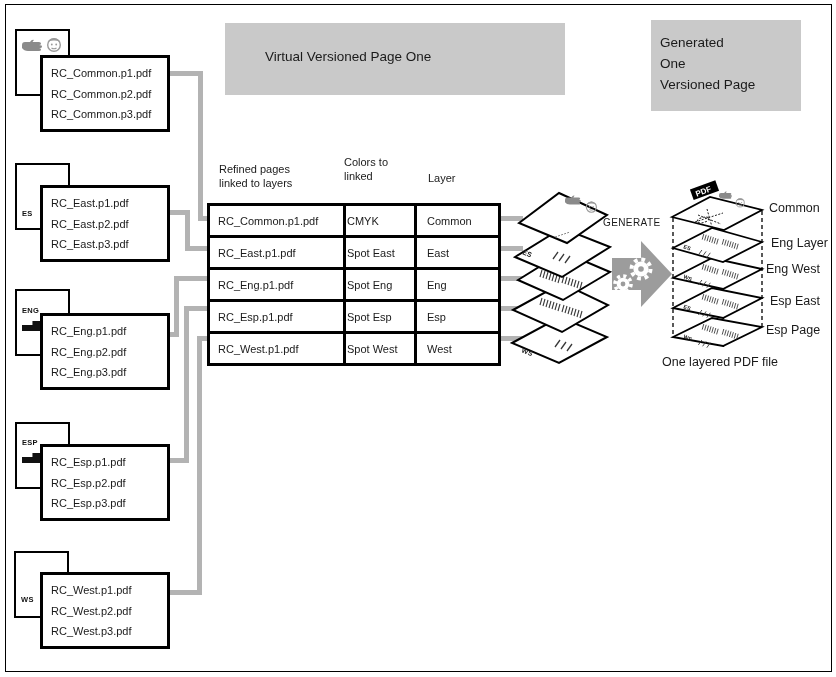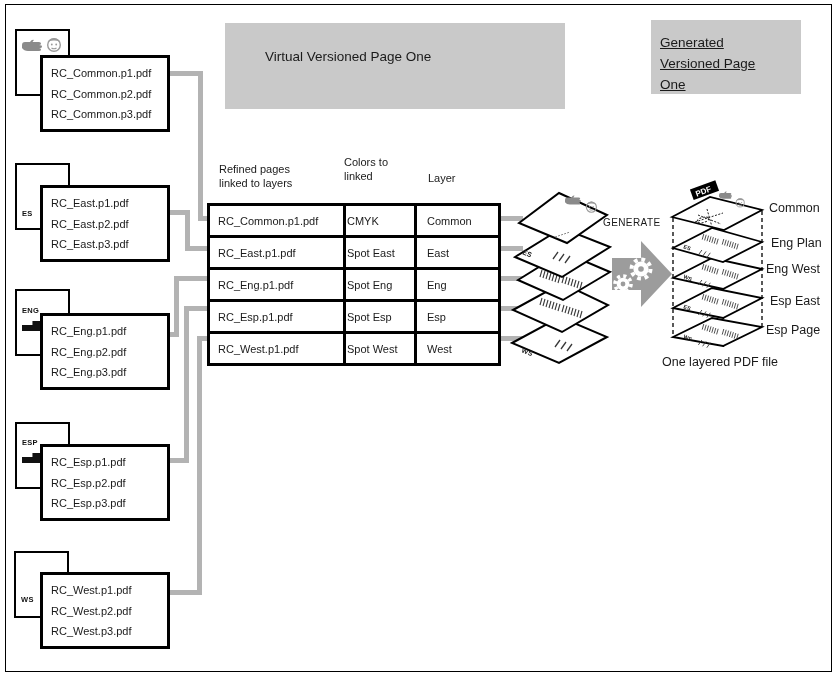--- a/index.html
+++ b/index.html
@@ -130,30 +130,30 @@
 
 <div class="abs page-icon" style="left:14px;top:551px;z-index:2">
   <span class="tab-label" style="left:5px;bottom:12px">WS</span>
 </div>
 <div class="abs files-box" style="left:40px;top:572px">
   <div class="file-line">RC_West.p1.pdf</div>
   <div class="file-line">RC_West.p2.pdf</div>
   <div class="file-line">RC_West.p3.pdf</div>
 </div>
 
-<div class="abs graybox" style="left:225px;top:23px;width:340px;height:86px;padding:0;box-sizing:border-box;">
+<div class="abs graybox" style="left:225px;top:23px;width:340px;height:72px;padding:0;box-sizing:border-box;">
   <div style="padding:23px 0 0 40px;">
     <div>Virtual Versioned Page One</div>
   </div>
 </div>
-<div class="abs graybox" style="left:651px;top:20px;width:150px;height:74px;box-sizing:border-box;text-decoration:underline;">
+<div class="abs graybox" style="left:651px;top:20px;width:150px;height:91px;box-sizing:border-box;">
   <div style="padding:12px 0 0 9px;">
     <div>Generated</div>
+    <div>One</div>
     <div>Versioned Page</div>
-    <div>One</div>
   </div>
 </div>
 
 <div class="abs th" style="left:219px;top:163px">
   <div>Refined pages</div>
   <div>linked to layers</div>
 </div>
 <div class="abs th" style="left:344px;top:156px">
   <div>Colors to</div>
   <div>linked</div>
@@ -262,17 +262,17 @@
   </g>
   <use href="#hand" transform="translate(224,11) scale(0.65)"></use>
   <use href="#face" transform="translate(240,17) scale(0.65)"></use>
   <g stroke="#222" stroke-width="1" stroke-dasharray="2 1.5" fill="none">
     <path d="M200 42 L228 33 M212 29 L217 47 M203 35 L226 44"></path>
     <ellipse cx="208" cy="40" rx="6" ry="2.6" transform="rotate(-15 208 40)"></ellipse>
   </g>
 </svg>
 
 <div class="abs lbl" style="left:769px;top:201px">Common</div>
-<div class="abs lbl" style="left:771px;top:236px">Eng Plan</div>
+<div class="abs lbl" style="left:771px;top:236px">Eng Layer</div>
 <div class="abs lbl" style="left:766px;top:262px">Eng West</div>
 <div class="abs lbl" style="left:770px;top:294px">Esp East</div>
 <div class="abs lbl" style="left:766px;top:323px">Esp Page</div>
 <div class="abs lbl" style="left:662px;top:355px">One layered PDF file</div>
 
 </body></html>

